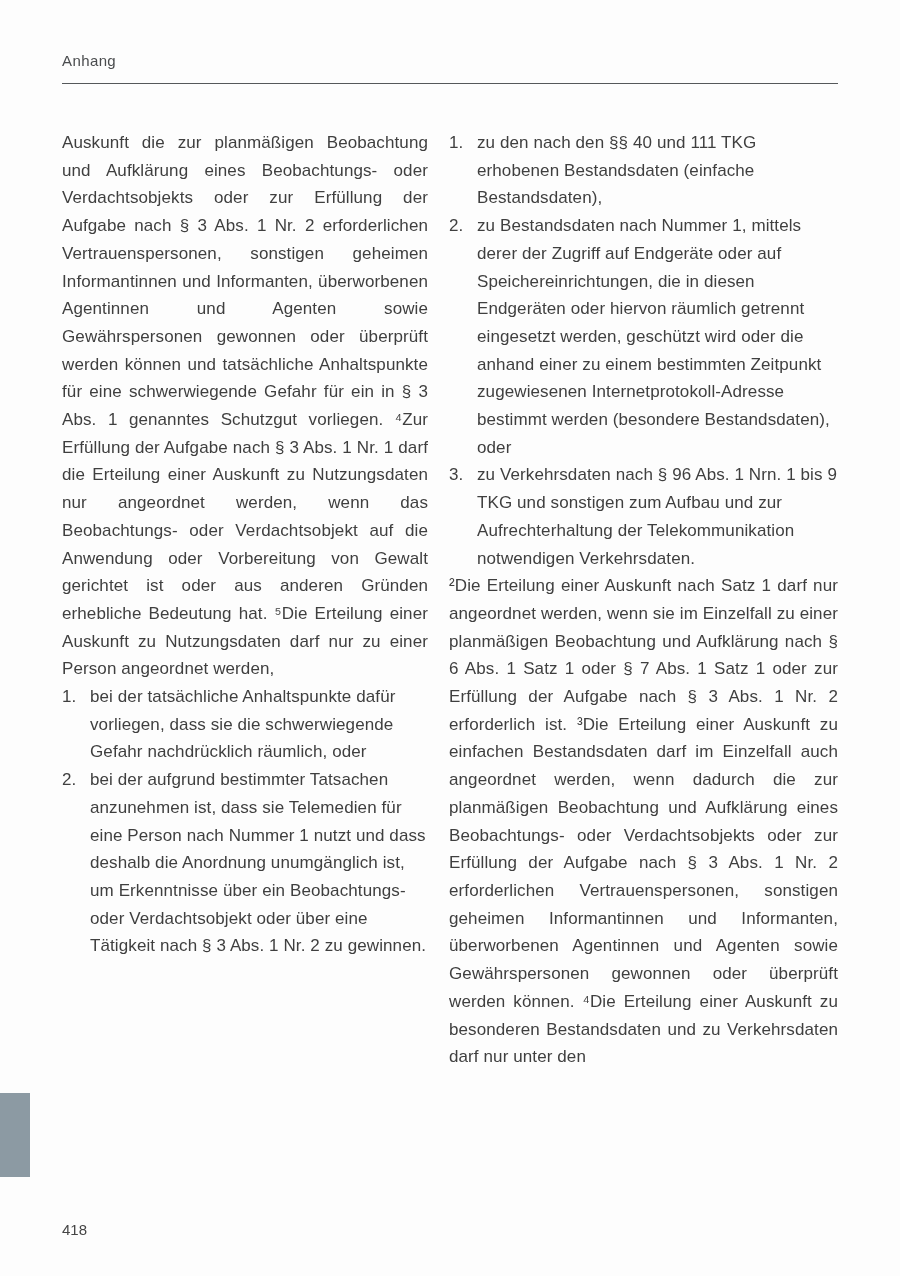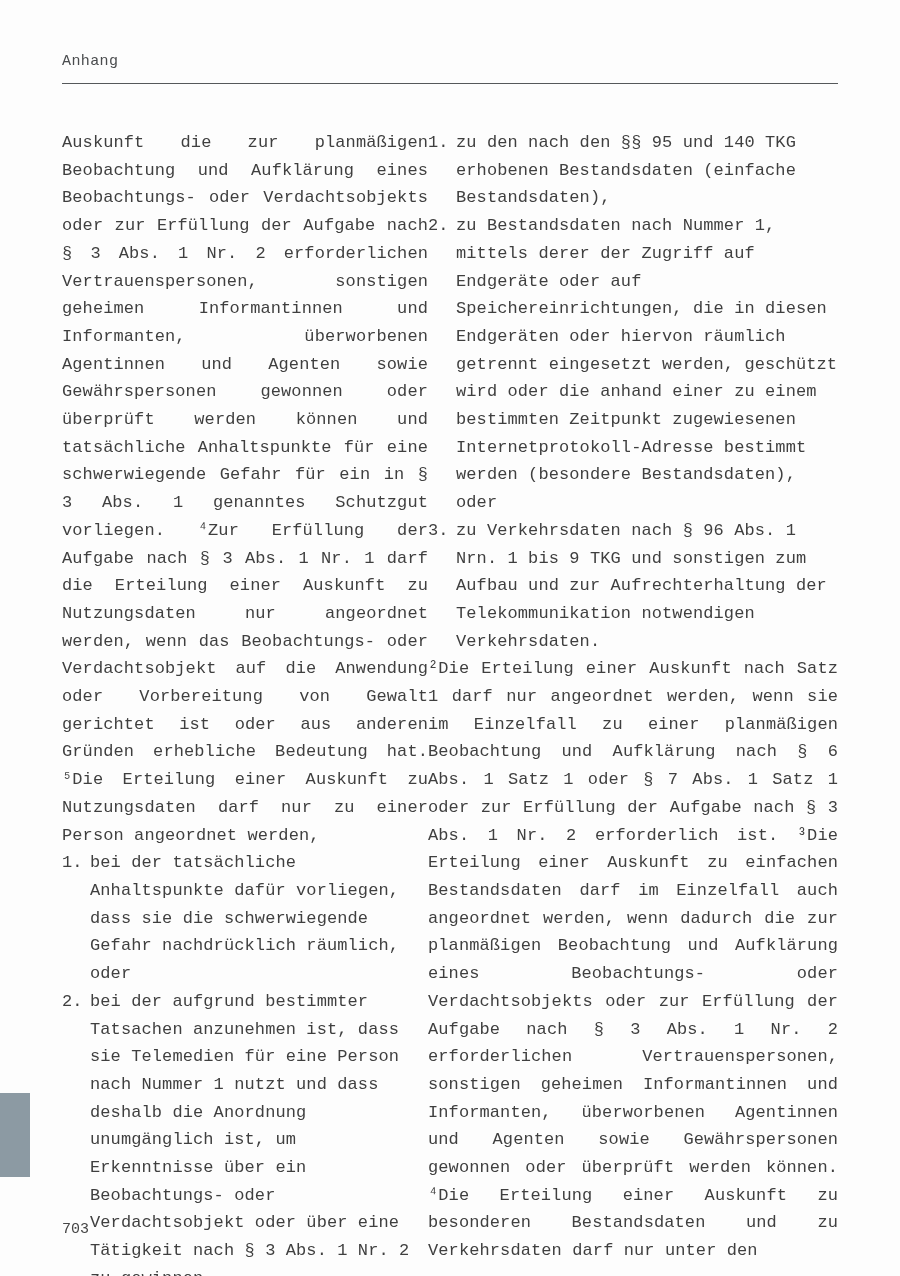--- a/index.html
+++ b/index.html
@@ -5,21 +5,21 @@
   html, body {
     margin: 0;
     padding: 0;
     background: #ffffff;
   }
   .page {
     position: relative;
     width: 900px;
     height: 1276px;
     background: #fdfdfd;
-    font-family: Liberation Mono, monospace;
+    font-family: Liberation Sans, sans-serif;
     color: #3f3f3f;
     overflow: hidden;
   }
   .header {
     position: absolute;
     left: 62px;
     right: 62px;
     top: 52px;
     padding-bottom: 13px;
     border-bottom: 1px solid #55585a;
@@ -28,20 +28,21 @@
     font-size: 15px;
     letter-spacing: 0.4px;
     color: #4a4c4e;
   }
   .content {
     position: absolute;
     left: 62px;
     right: 62px;
     top: 129px;
     display: flex;
+    gap: 21px;
   }
   .column {
     font-size: 17px;
     line-height: 27.7px;
     letter-spacing: 0.1px;
   }
   .col-left {
     flex: 0 0 366px;
     width: 366px;
   }
@@ -103,35 +104,35 @@
           <span class="li-num">2.</span>
           <span class="li-text">bei der aufgrund bestimmter Tatsachen anzunehmen ist, dass sie Telemedien für eine Person nach Nummer 1 nutzt und dass deshalb die Anordnung unumgänglich ist, um Erkenntnisse über ein Beobachtungs- oder Verdachtsobjekt oder über eine Tätigkeit nach § 3 Abs. 1 Nr. 2 zu gewinnen.</span>
         </div>
       </div>
     </div>
 
     <div class="column col-right">
       <div class="numbered-list">
         <div class="li">
           <span class="li-num">1.</span>
-          <span class="li-text">zu den nach den §§ 95 und 140 TKG erhobenen Bestandsdaten (einfache Bestandsdaten),</span>
+          <span class="li-text">zu den nach den §§ 40 und 111 TKG erhobenen Bestandsdaten (einfache Bestandsdaten),</span>
         </div>
         <div class="li">
           <span class="li-num">2.</span>
           <span class="li-text">zu Bestandsdaten nach Nummer 1, mittels derer der Zugriff auf Endgeräte oder auf Speichereinrichtungen, die in diesen Endgeräten oder hiervon räumlich getrennt eingesetzt werden, geschützt wird oder die anhand einer zu einem bestimmten Zeitpunkt zugewiesenen Internetprotokoll-Adresse bestimmt werden (besondere Bestandsdaten), oder</span>
         </div>
         <div class="li">
           <span class="li-num">3.</span>
           <span class="li-text">zu Verkehrsdaten nach § 96 Abs. 1 Nrn. 1 bis 9 TKG und sonstigen zum Aufbau und zur Aufrechterhaltung der Telekommunikation notwendigen Verkehrsdaten.</span>
         </div>
       </div>
       <p class="para">²Die Erteilung einer Auskunft nach Satz 1 darf nur angeordnet werden, wenn sie im Einzelfall zu einer planmäßigen Beobachtung und Aufklärung nach § 6 Abs. 1 Satz 1 oder § 7 Abs. 1 Satz 1 oder zur Erfüllung der Aufgabe nach § 3 Abs. 1 Nr. 2 erforderlich ist. ³Die Erteilung einer Auskunft zu einfachen Bestandsdaten darf im Einzelfall auch angeordnet werden, wenn dadurch die zur planmäßigen Beobachtung und Aufklärung eines Beobachtungs- oder Verdachtsobjekts oder zur Erfüllung der Aufgabe nach § 3 Abs. 1 Nr. 2 erforderlichen Vertrauenspersonen, sonstigen geheimen Informantinnen und Informanten, überworbenen Agentinnen und Agenten sowie Gewährspersonen gewonnen oder überprüft werden können. ⁴Die Erteilung einer Auskunft zu besonderen Bestandsdaten und zu Verkehrsdaten darf nur unter den</p>
     </div>
 
   </div>
 
   <div class="tab-marker" style="background: rgb(140, 154, 163);"></div>
 
   <div class="footer">
-    <span>703</span>
+    <span>418</span>
   </div>
 
 </div>
 
 </body></html>

